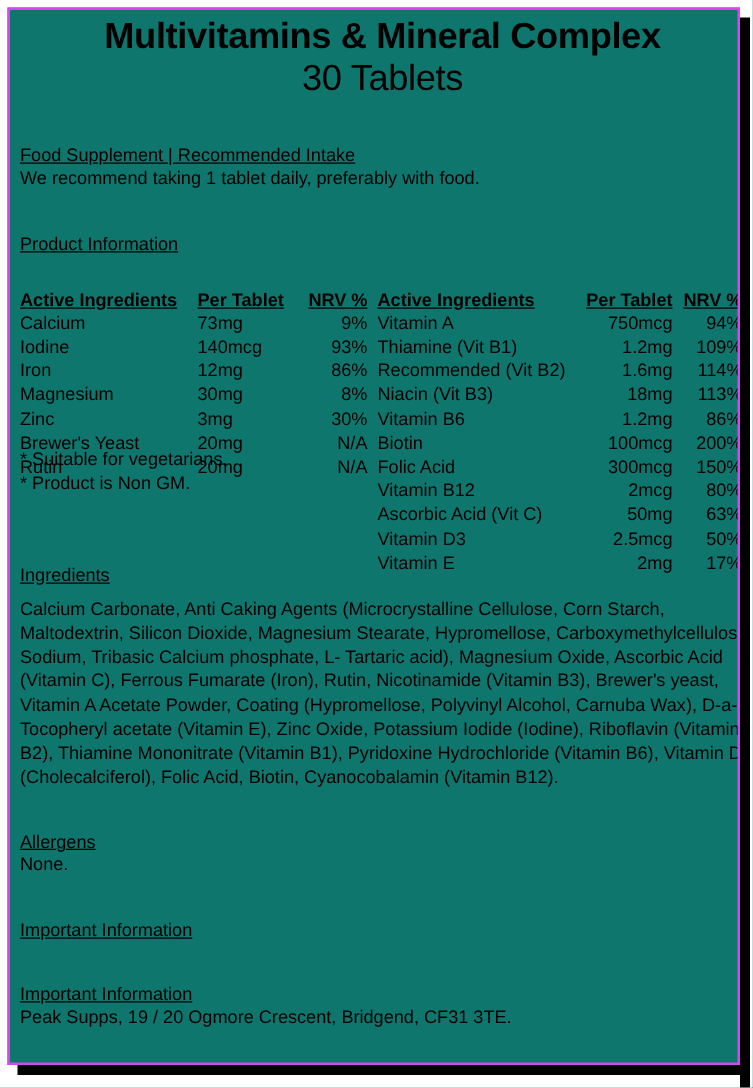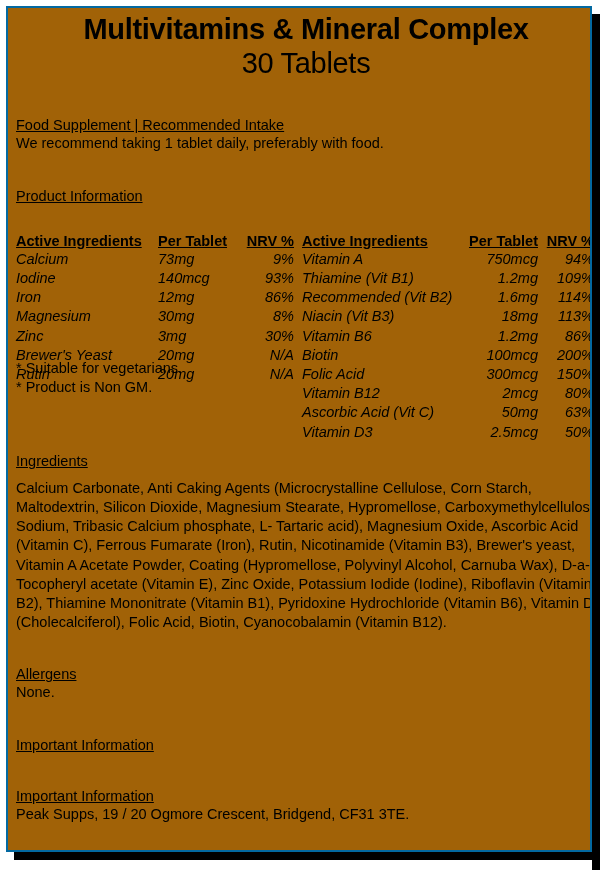--- a/index.html
+++ b/index.html
@@ -14,22 +14,22 @@
     color: #000000;
     overflow: hidden;
   }
 
   #label-frame {
     position: absolute;
     left: 6px;
     top: 6px;
     width: 586px;
     height: 846px;
-    background: #a16207;
-    border: 2px solid #0369a1;
+    background: #0f766e;
+    border: 2px solid #d946ef;
     box-sizing: border-box;
     overflow: hidden;
   }
   
   #shadow-right {
     position: absolute;
     left: 592px;
     top: 14px;
     width: 8px;
     height: 856px;
@@ -104,21 +104,20 @@
     font-weight: bold;
     text-decoration: underline;
     padding: 0 0 1px 0;
     white-space: nowrap;
     font-size: 14.5px;
   }
   .ntable td {
     padding: 0;
     line-height: 1.325;
     white-space: nowrap;
-    font-style: italic;
   }
   .c-name  { text-align: left; }
   .c-dose-l{ text-align: left; }
   .c-dose-r{ text-align: right; }
   .c-nrv   { text-align: right; }
 
   #table-left th.c-name   { width: 142px; text-align: left; }
   #table-left th.c-dose-l { width: 84px;  text-align: left; }
   #table-left th.c-nrv    { width: 52px;  text-align: right; }
 
@@ -268,20 +267,25 @@
               <tr>
                 <td class="c-name">Ascorbic Acid (Vit C)</td>
                 <td class="c-dose-r">50mg</td>
                 <td class="c-nrv">63%</td>
               </tr>
               <tr>
                 <td class="c-name">Vitamin D3</td>
                 <td class="c-dose-r">2.5mcg</td>
                 <td class="c-nrv">50%</td>
               </tr>
+              <tr>
+                <td class="c-name">Vitamin E</td>
+                <td class="c-dose-r">2mg</td>
+                <td class="c-nrv">17%</td>
+              </tr>
             </tbody>
         </table>
 
         <div class="notes" id="notes-block">
             <div>* Suitable for vegetarians.</div>
             <div>* Product is Non GM.</div>
           </div>
       </div>
     </div>
 

